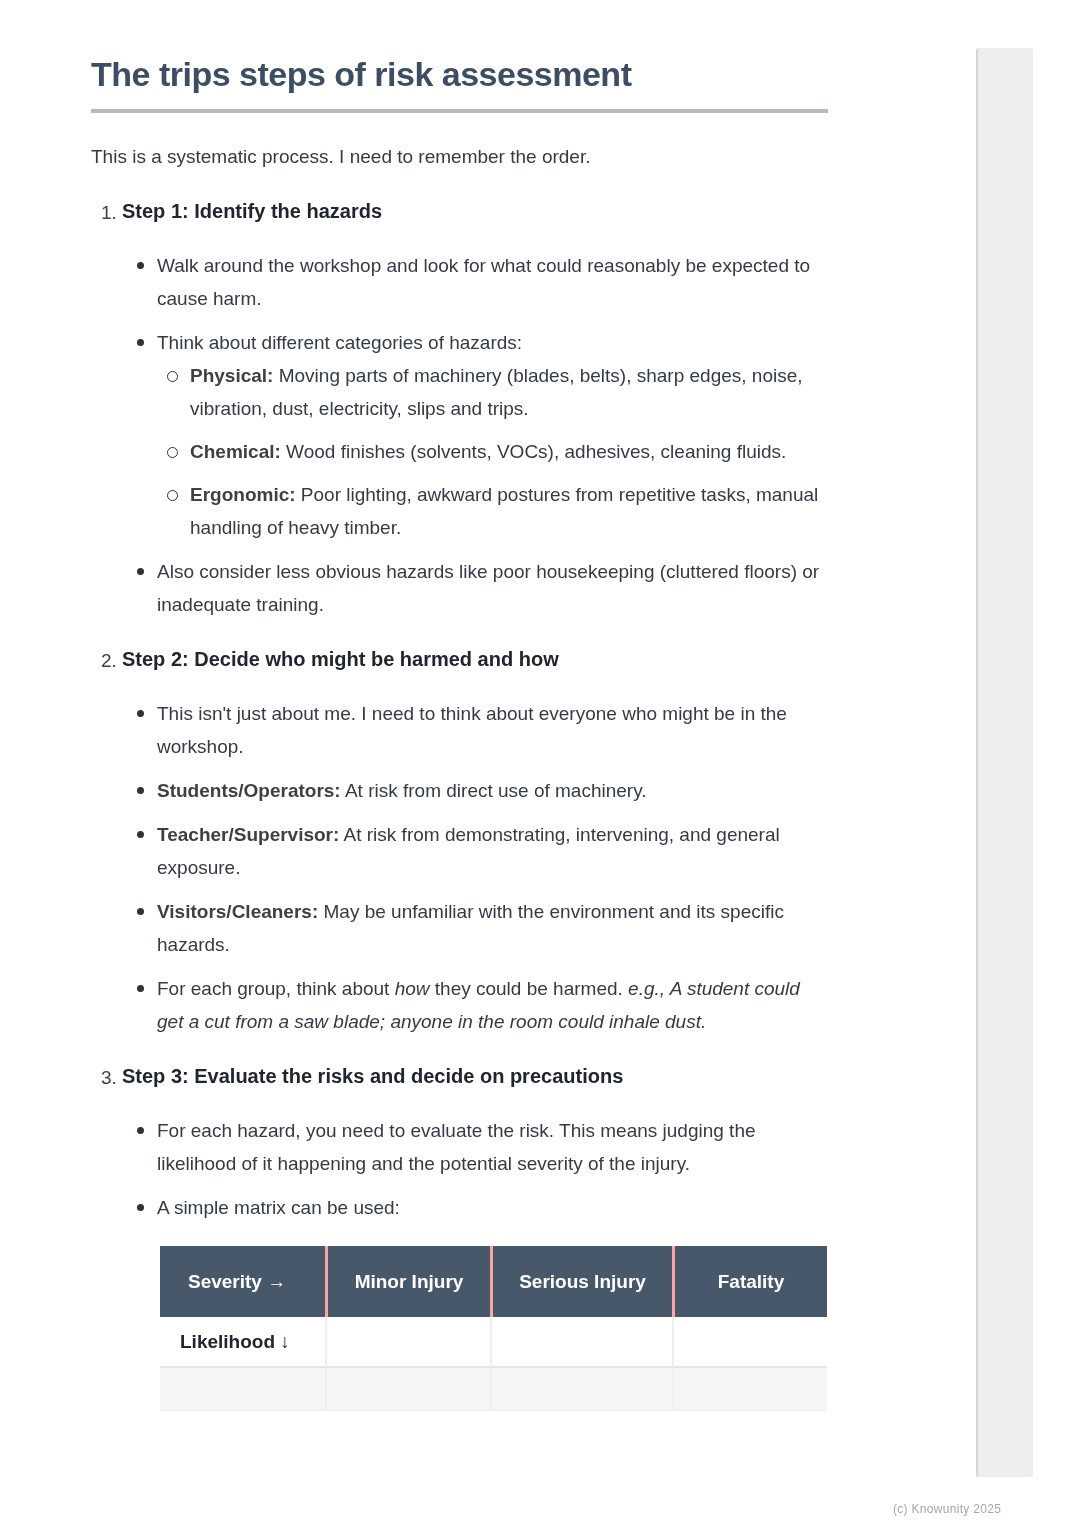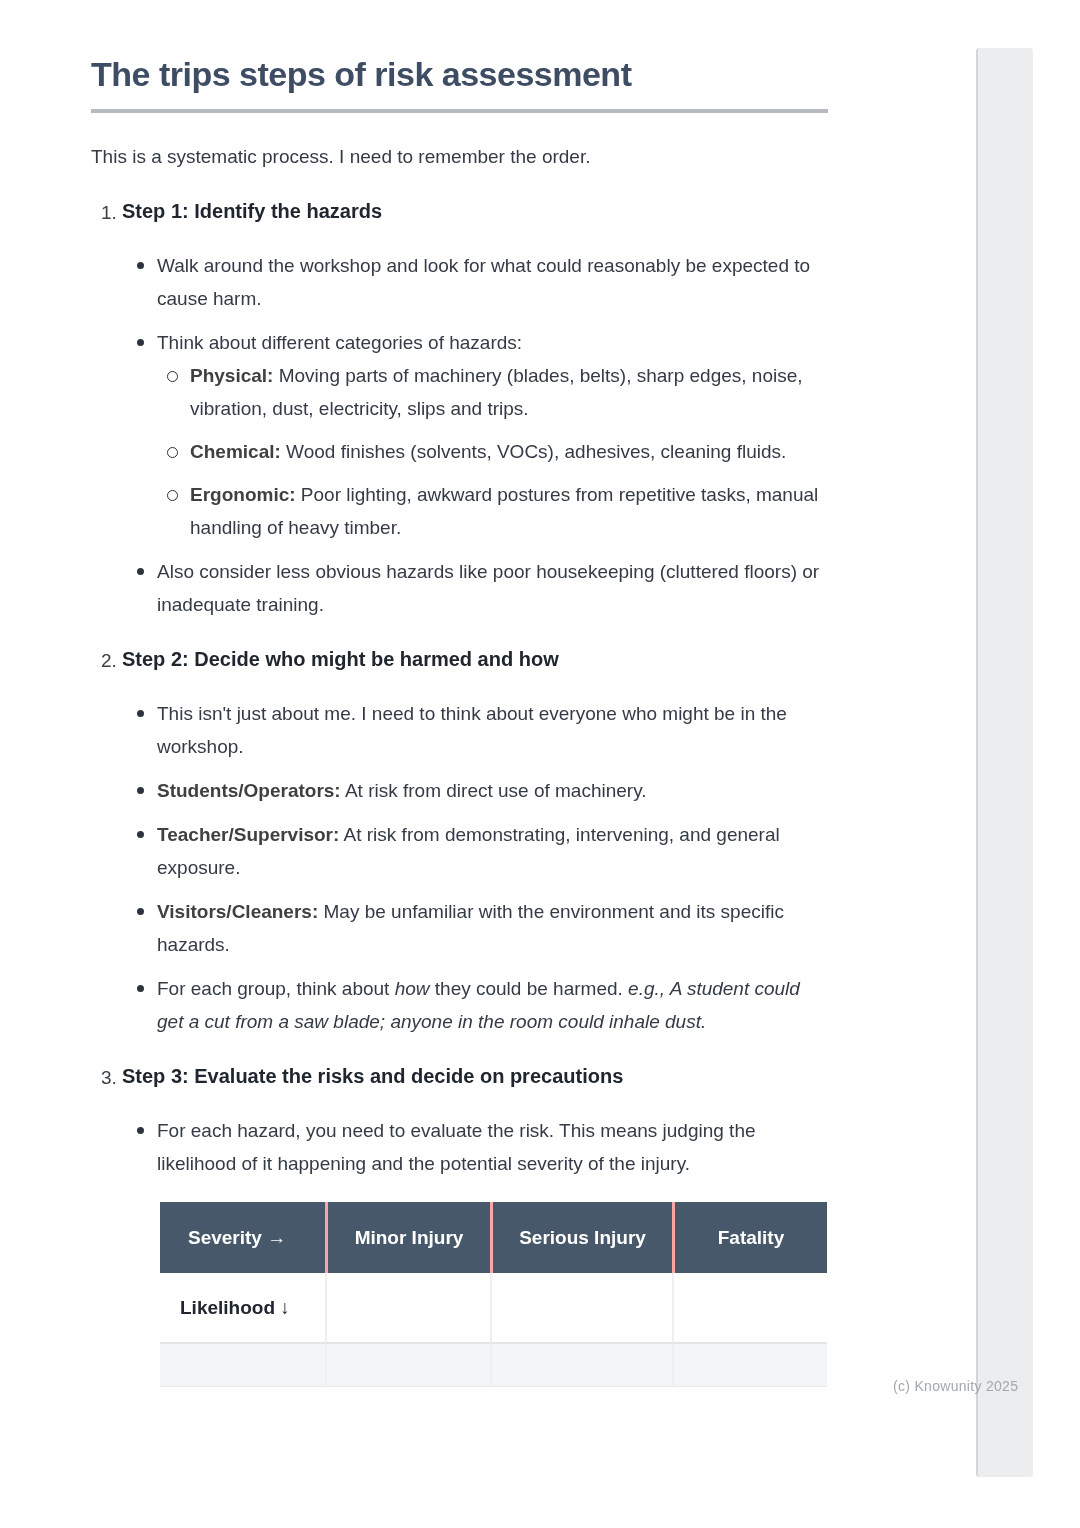--- a/index.html
+++ b/index.html
@@ -52,34 +52,34 @@
     margin: 21px 0 0 69px; border-collapse: separate; border-spacing: 0;
     table-layout: fixed; width: 667px; font-size: 19px;
   }
   .matrix th {
     background: #47586a; color: #ffffff; font-weight: 700;
     height: 71px; text-align: center; padding: 0;
   }
   .matrix th:first-child { text-align: left; padding-left: 28px; }
   .matrix th + th { border-left: 3px solid #fca5a5; }
   .matrix td {
-    height: 71px; background: #ffffff; padding: 0;
+    height: 51px; background: #ffffff; padding: 0;
     border-left: 2px solid #edeff1; border-bottom: 2px solid #e3e6e9;
   }
   .matrix td:first-child { border-left: none; padding-left: 20px; }
   .matrix tr.alt td { background: #f3f5f7; height: 43px; border-bottom: 1px solid #e9ecee; }
   .rowlabel { font-weight: 700; color: #20262f; }
 
   .page-edge {
     position: absolute; left: 976px; top: 48px; width: 57px; height: 1429px;
     background: #ecedef; border-left: 2px solid #d2d5d9; border-radius: 3px;
   }
   .watermark {
-    position: absolute; left: 893px; top: 1378px;
-    font-size: 14px; color: #a2a8b0; letter-spacing: 0.3px; z-index: 5;
+    position: absolute; left: 893px; top: 1502px;
+    font-size: 12px; color: #a2a8b0; letter-spacing: 0.3px; z-index: 5;
   }
 </style>
 </head>
 <body>
 
 <div class="content">
 
   <h1 class="title">The trips steps of risk assessment</h1>
   <div class="rule"></div>
   <p class="intro">This is a systematic process. I need to remember the order.</p>
@@ -109,20 +109,21 @@
         <li><span class="b">Teacher/Supervisor:</span><span> At risk from demonstrating, intervening, and general exposure.</span></li>
         <li><span class="b">Visitors/Cleaners:</span><span> May be unfamiliar with the environment and its specific hazards.</span></li>
         <li><span>For each group, think about </span><span class="it">how</span><span> they could be harmed. </span><span class="it">e.g., A student could get a cut from a saw blade; anyone in the room could inhale dust.</span></li>
       </ul>
     </section>
 
     <section class="step">
       <div class="step-heading"><span class="step-num">3.</span><span>Step 3: Evaluate the risks and decide on precautions</span></div>
       <ul class="l2">
         <li><span>For each hazard, you need to evaluate the risk. This means judging the likelihood of it happening and the potential severity of the injury.</span></li>
+        <li><span>A simple matrix can be used:</span></li>
       </ul>
     </section>
 
   </div>
 
   <table class="matrix">
     <colgroup>
       <col style="width:165px">
         <col style="width:165px">
         <col style="width:182px">

